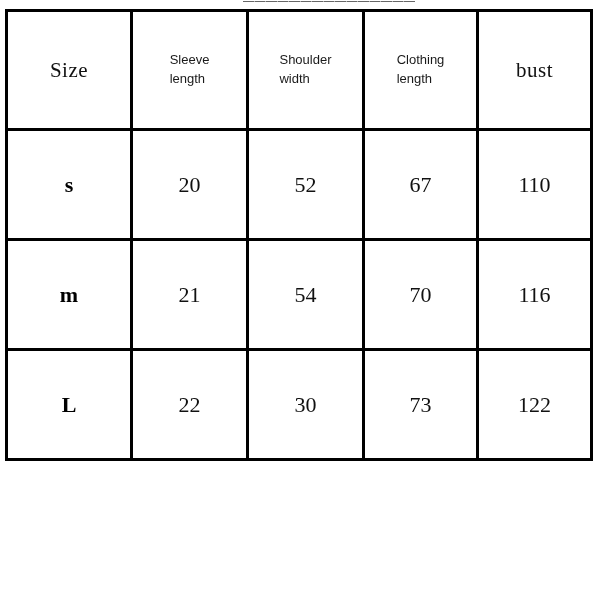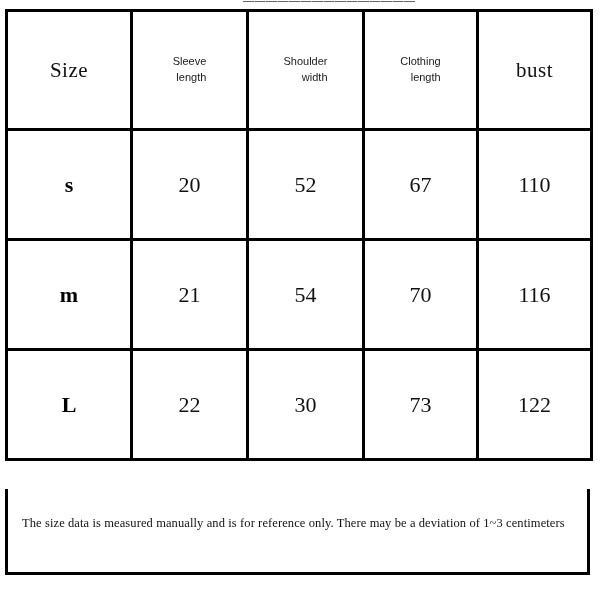--- a/index.html
+++ b/index.html
@@ -64,25 +64,25 @@
   tr.data-row td { height: 91px; }
 
   .hdr-big {
     font-family: "Liberation Serif", serif;
     font-size: 21px;
     color: #111;
     letter-spacing: 0.5px;
   }
   .hdr-small {
     font-family: "Liberation Sans", sans-serif;
-    font-size: 11px;
+    font-size: 13px;
     line-height: 1.45;
     color: #1a1a1a;
     display: inline-block;
-    text-align: right;
+    text-align: left;
   }
   .size-label {
     font-family: "Liberation Serif", serif;
     font-weight: bold;
     font-size: 22px;
     color: #000;
   }
   .num {
     font-family: Liberation Serif, serif;
     font-size: 22px;
@@ -176,17 +176,14 @@
         <td><span class="size-label">L</span></td>
         <td><span class="num">22</span></td>
         <td><span class="num">30</span></td>
         <td><span class="num">73</span></td>
         <td><span class="num">122</span></td>
       </tr>
 
     </tbody>
   </table>
 
-  <div class="note-box">
-    <div class="note-text">The size data is measured manually and is for reference only. There may be a deviation of 1~3 centimeters</div>
-  </div>
 
 </div>
 
 </body></html>

